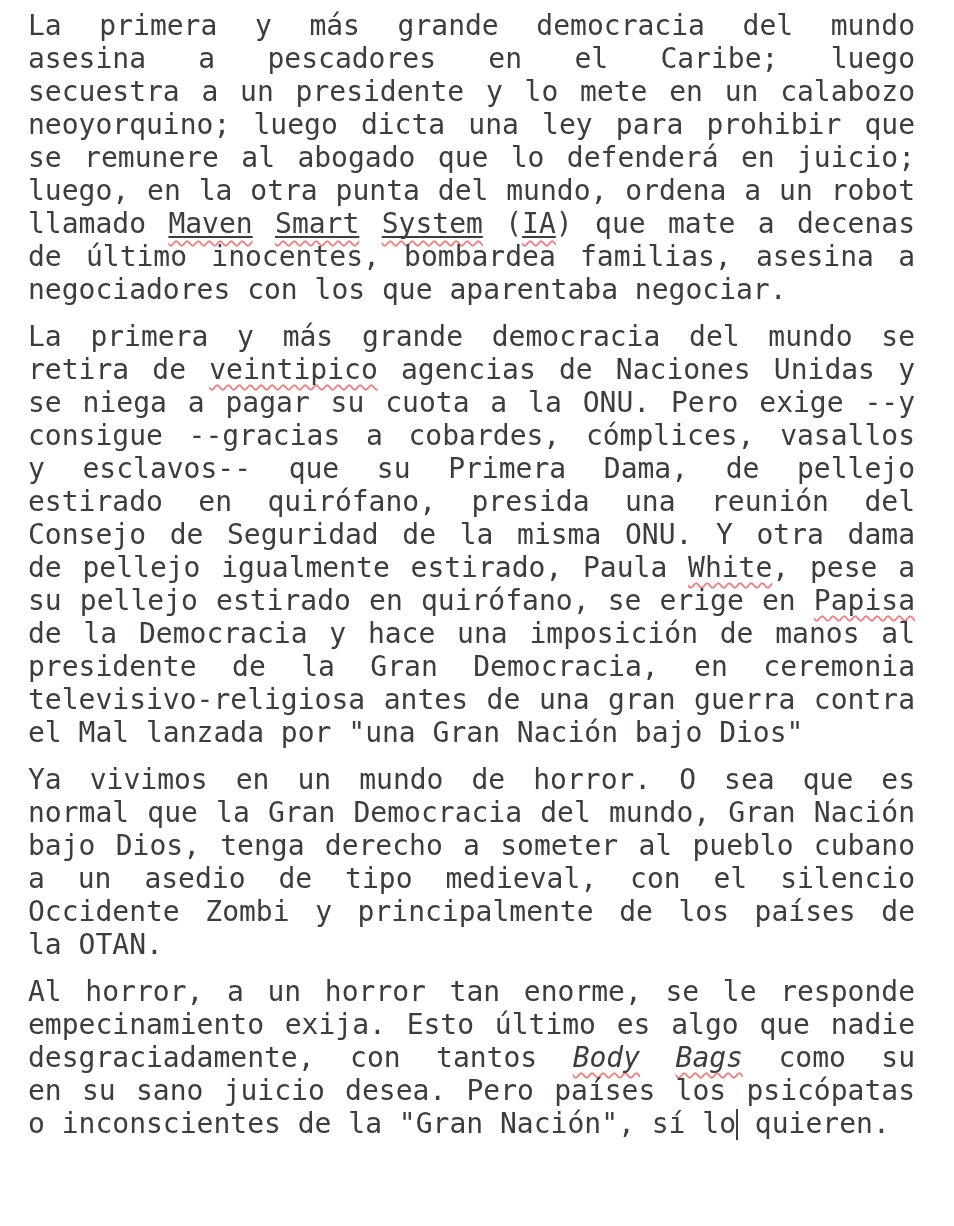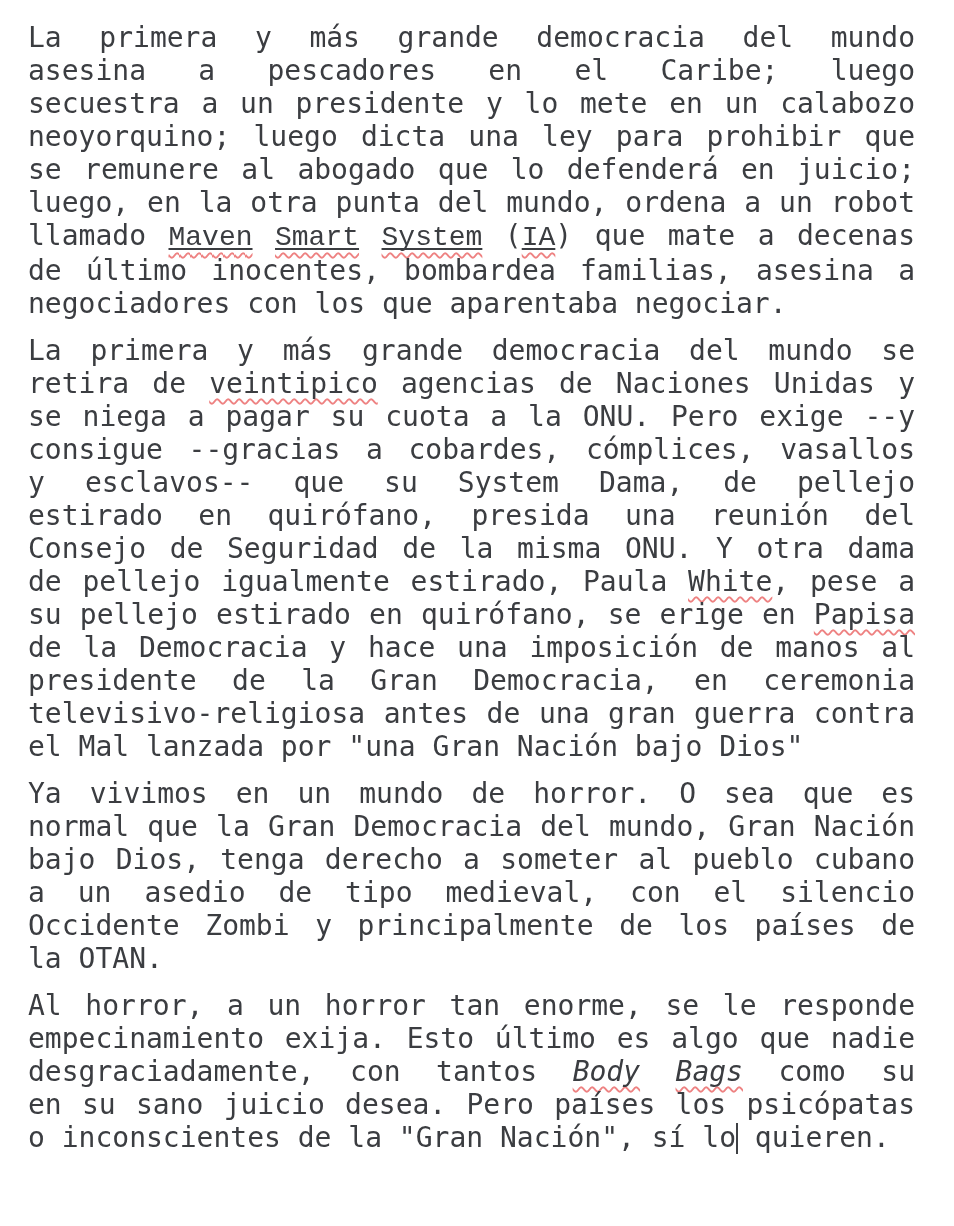--- a/index.html
+++ b/index.html
@@ -26,21 +26,21 @@
   }
   .doc {
     width: 954px;
     height: 1226px;
     padding: 9px 39px 0 28px;
     font-family: "DejaVu Sans Mono", monospace;
     font-size: 28px;
     line-height: 33px;
     color: var(--text);
   }
-  .para { margin: 12px 0 14px 0; }
+  .para { margin: 0 0 14px 0; }
   .line {
     text-align: left;
     white-space: normal;
   }
   .line.just {
     text-align: justify;
     text-align-last: justify;
     text-justify: inter-word;
   }
   .seg { white-space: inherit; }
@@ -62,21 +62,20 @@
     text-underline-offset: 3px;
     text-decoration-skip-ink: none;
   }
   .wavy-inner {
     text-decoration-line: underline;
     text-decoration-style: wavy;
     text-decoration-color: var(--squiggle);
     text-decoration-thickness: 2px;
     text-underline-offset: 7px;
     text-decoration-skip-ink: none;
-    font-family: Liberation Mono, monospace;
   }
   
   .italic-misspelled {
     font-style: italic;
     text-decoration-line: underline;
     text-decoration-style: wavy;
     text-decoration-color: var(--squiggle);
     text-decoration-thickness: 2px;
     text-underline-offset: 5px;
     text-decoration-skip-ink: none;
@@ -103,21 +102,21 @@
         <div class="line just"><span class="seg">luego, en la otra punta del mundo, ordena a un robot</span></div>
         <div class="line just"><span class="seg">llamado </span><span class="seg underline-misspelled"><span class="wavy-inner">Maven</span></span><span class="seg"> </span><span class="seg underline-misspelled"><span class="wavy-inner">Smart</span></span><span class="seg"> </span><span class="seg underline-misspelled"><span class="wavy-inner">System</span></span><span class="seg"> (</span><span class="seg underline-misspelled"><span class="wavy-inner">IA</span></span><span class="seg">) que mate a decenas</span></div>
         <div class="line just"><span class="seg">de último inocentes, bombardea familias, asesina a</span></div>
         <div class="line"><span class="seg">negociadores con los que aparentaba negociar.</span></div>
       </div>
       <div class="para">
         <div class="line just"><span class="seg">La primera y más grande democracia del mundo se</span></div>
         <div class="line just"><span class="seg">retira de </span><span class="seg misspelled">veintipico</span><span class="seg"> agencias de Naciones Unidas y</span></div>
         <div class="line just"><span class="seg">se niega a pagar su cuota a la ONU. Pero exige --y</span></div>
         <div class="line just"><span class="seg">consigue --gracias a cobardes, cómplices, vasallos</span></div>
-        <div class="line just"><span class="seg">y esclavos-- que su System Dama, de pellejo</span></div>
+        <div class="line just"><span class="seg">y esclavos-- que su Primera Dama, de pellejo</span></div>
         <div class="line just"><span class="seg">estirado en quirófano, presida una reunión del</span></div>
         <div class="line just"><span class="seg">Consejo de Seguridad de la misma ONU. Y otra dama</span></div>
         <div class="line just"><span class="seg">de pellejo igualmente estirado, Paula </span><span class="seg misspelled">White</span><span class="seg">, pese a</span></div>
         <div class="line just"><span class="seg">su pellejo estirado en quirófano, se erige en </span><span class="seg misspelled">Papisa</span></div>
         <div class="line just"><span class="seg">de la Democracia y hace una imposición de manos al</span></div>
         <div class="line just"><span class="seg">presidente de la Gran Democracia, en ceremonia</span></div>
         <div class="line just"><span class="seg">televisivo-religiosa antes de una gran guerra contra</span></div>
         <div class="line"><span class="seg">el Mal lanzada por "una Gran Nación bajo Dios"</span></div>
       </div>
       <div class="para">

